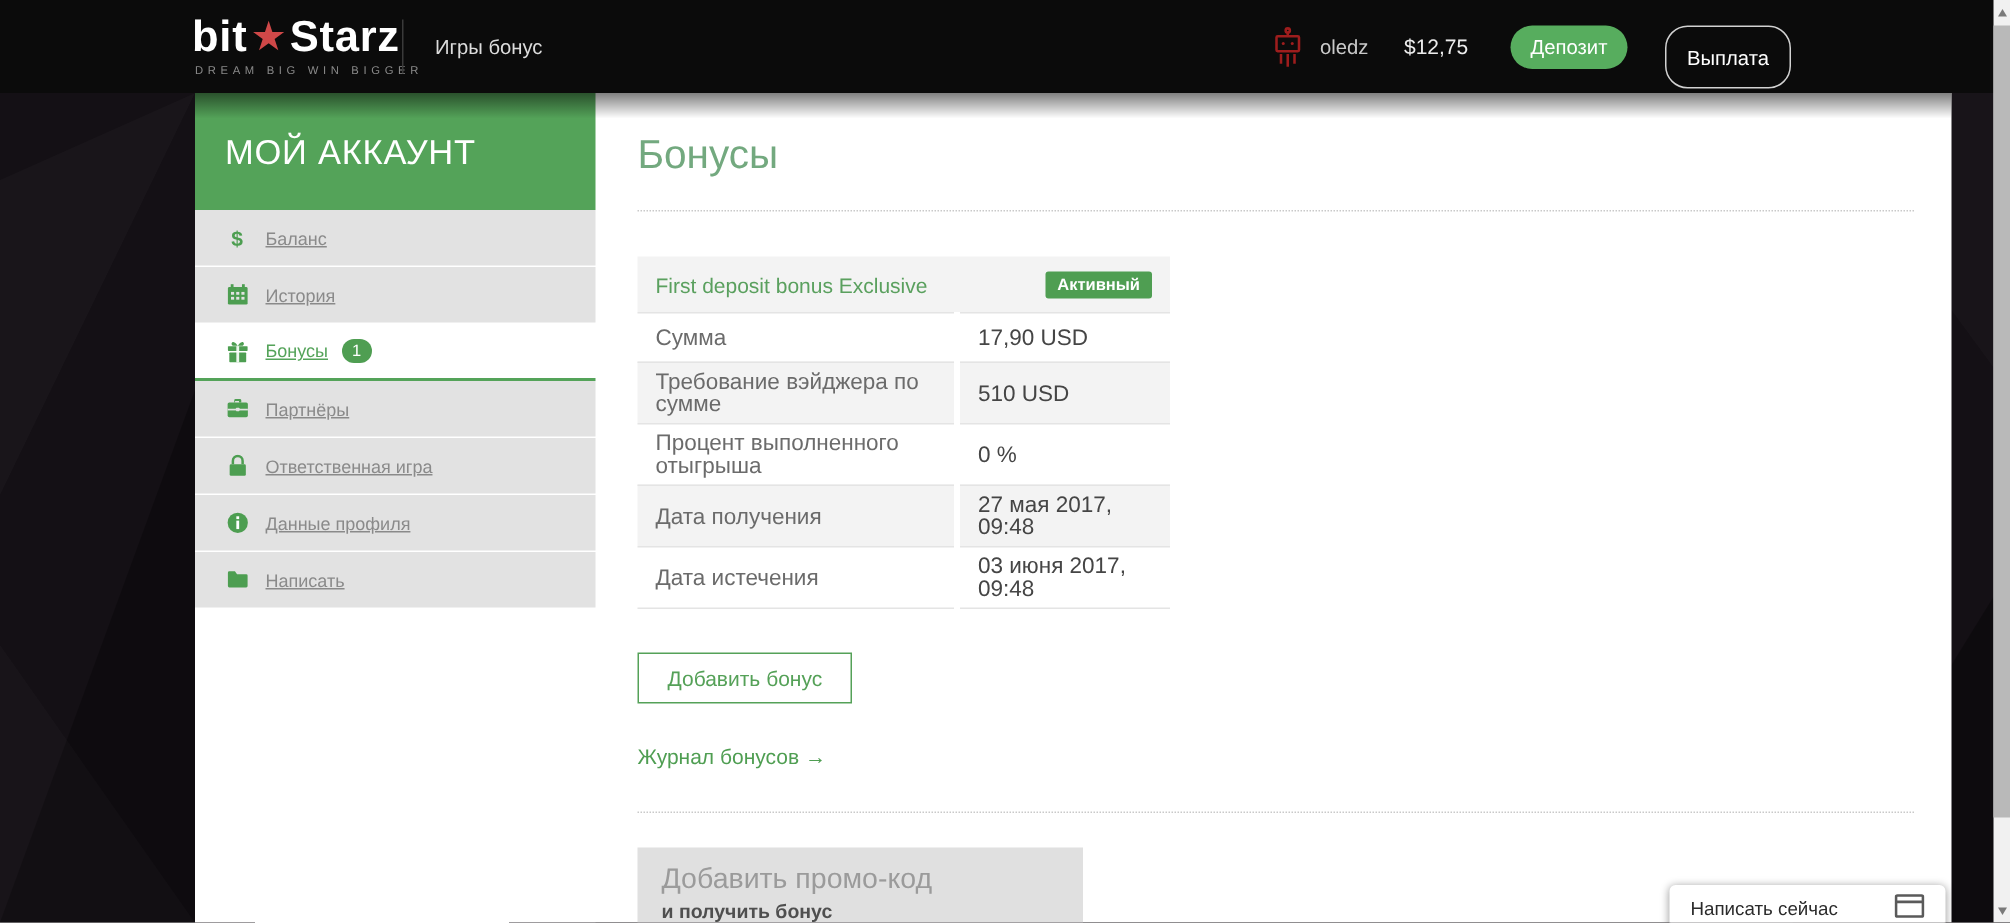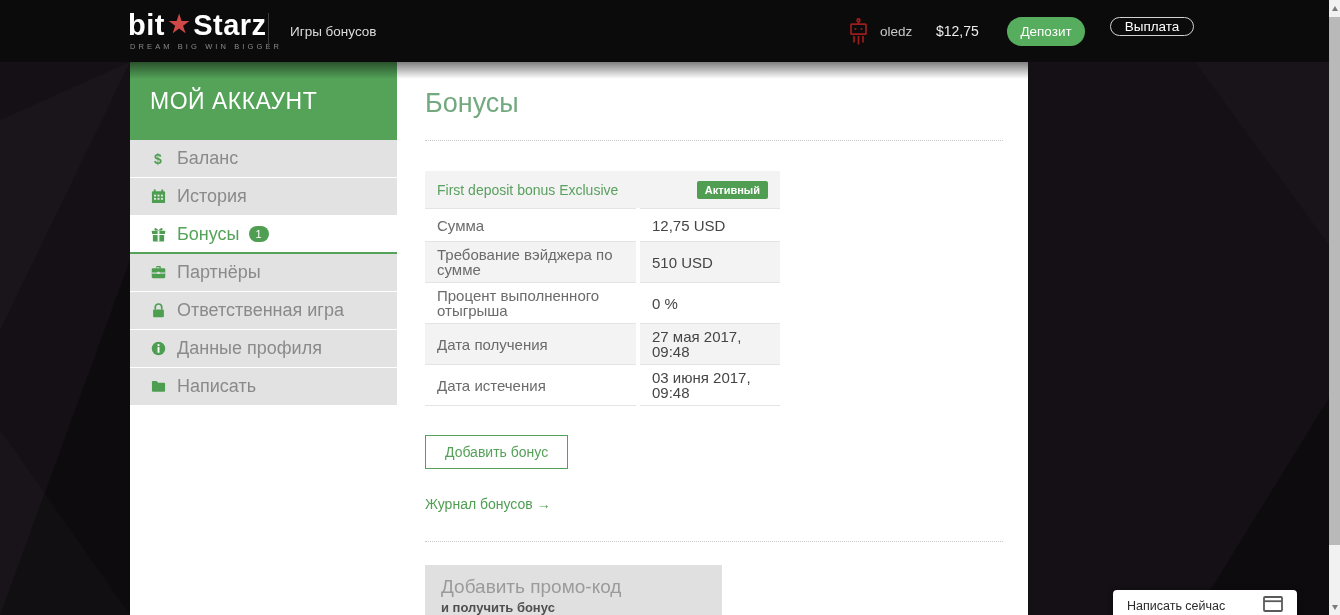--- a/index.html
+++ b/index.html
@@ -15,34 +15,34 @@
   .logo-line { display:flex; align-items:center; }
   .logo-bit, .logo-starz { color:#ffffff; font-size:29px; font-weight:700; letter-spacing:0.5px; }
   .logo-star { color:#cf4848; font-size:27px; margin:0 2px; position:relative; top:-1px; }
   .logo-tag { color:#8a8a8a; font-size:7.5px; letter-spacing:3.1px; margin-top:3px; padding-left:2px; white-space:nowrap; }
   .topbar-divider { position:absolute; left:268px; top:13px; width:1px; height:36px; background:#3a3a3a; }
   .nav-games { position:absolute; left:290px; top:0; height:62px; display:flex; align-items:center; color:#dcdcdc; font-size:13.5px; cursor:pointer; }
   .user-icon { position:absolute; left:848px; top:18px; }
   .username { position:absolute; left:880px; top:0; height:62px; display:flex; align-items:center; color:#c9c9c9; font-size:13.5px; }
   .balance  { position:absolute; left:936px; top:0; height:62px; display:flex; align-items:center; color:#ececec; font-size:14px; }
   .btn-deposit { position:absolute; left:1007px; top:17px; width:78px; height:29px; border-radius:15px; background:#57ad5e; border:none; color:#fff; font-size:13.5px; font-family:inherit; cursor:pointer; }
-  .btn-payout { position:absolute; left:1110px; top:17px; width:84px; height:19px; border-radius:15px; background:transparent; border:1px solid #d2d2d2; color:#fff; font-size:13.5px; font-family:inherit; cursor:pointer; }
-
-  
-  .sheet { position:absolute; left:130px; top:62px; width:898px; height:553px; background:#ffffff; z-index:2; overflow:hidden; }
+  .btn-payout { position:absolute; left:1110px; top:17px; width:84px; height:42px; border-radius:15px; background:transparent; border:1px solid #d2d2d2; color:#fff; font-size:13.5px; font-family:inherit; cursor:pointer; }
+
+  
+  .sheet { position:absolute; left:130px; top:62px; width:1171px; height:553px; background:#ffffff; z-index:2; overflow:hidden; }
   .sheet::before { content:""; position:absolute; left:0; top:0; right:0; height:17px;
                    background:linear-gradient(to bottom, rgba(0,0,0,0.5), rgba(0,0,0,0)); z-index:9; pointer-events:none; }
 
   
   .sidebar { position:absolute; left:0; top:0; width:267px; height:553px; background:#ffffff; }
   .sidebar-head { height:78px; background:#54a359; display:flex; align-items:center; padding-left:20px; }
   .sidebar-head h1 { color:#ffffff; font-size:23px; font-weight:400; letter-spacing:0.5px; }
   .side-item { height:37px; margin-bottom:1px; background:#e2e2e2; display:flex; align-items:center; padding-left:20px; cursor:pointer; }
   .side-item .s-icon { width:16px; height:16px; margin-right:11px; display:flex; align-items:center; justify-content:center; color:#4d9e51; font-weight:700; font-size:14px; }
-  .side-item .s-label { color:#8a8a8a; font-size:18px; }
+  .side-item .s-label { color:#8a8a8a; font-size:12px;text-decoration:underline; }
   .side-item.active { background:#ffffff; border-bottom:2px solid #54a359; height:38px; margin-bottom:0; }
   .side-item.active .s-label { color:#54a359; }
   .side-badge { margin-left:9px; background:#4f9e52; color:#fff; font-size:11px; min-width:20px; height:16px; border-radius:9px; display:flex; align-items:center; justify-content:center; padding:0 6px; }
 
   
   .main { position:absolute; left:267px; top:0; right:0; bottom:0; padding:26px 25px 0 28px; }
   .page-title { color:#73a97f; font-size:27px; font-weight:300; margin-bottom:21px; }
   .dotted { border:none; border-top:1px dotted #c9c9c9; }
 
   .bonus-card { width:355px; margin-top:30px; }
@@ -95,21 +95,21 @@
 <div class="topbar">
   <div class="logo">
     <div class="logo-line">
       <span class="logo-bit">bit</span>
       <span class="logo-star">★</span>
       <span class="logo-starz">Starz</span>
     </div>
     <div class="logo-tag">DREAM BIG  WIN BIGGER</div>
   </div>
   <div class="topbar-divider"></div>
-  <div class="nav-games">Игры бонусов</div>
+  <div class="nav-games">Игры бонус</div>
 
   <span class="user-icon">
     <svg width="21" height="27" viewBox="0 0 21 27" fill="none" stroke="#9e1d1d" stroke-width="1.7">
       <circle cx="10.5" cy="2.3" r="1.4"></circle>
       <line x1="10.5" y1="3.8" x2="10.5" y2="6.2"></line>
       <rect x="3" y="6.2" width="15" height="10" rx="0.8"></rect>
       <circle cx="7.5" cy="11" r="1" fill="#9e1d1d" stroke="none"></circle>
       <circle cx="13.5" cy="11" r="1" fill="#9e1d1d" stroke="none"></circle>
       <line x1="6" y1="18" x2="6" y2="24.5"></line>
       <line x1="10.5" y1="18" x2="10.5" y2="26.5"></line>
@@ -213,21 +213,21 @@
     <hr class="dotted">
 
     <div class="bonus-card">
       <div class="card-head">
         <span class="bonus-name">First deposit bonus Exclusive</span>
         <span class="status-badge">Активный</span>
       </div>
 
       <div class="bonus-row white">
         <div class="bonus-cell cell-label">Сумма</div>
-        <div class="bonus-cell cell-value">12,75 USD</div>
+        <div class="bonus-cell cell-value">17,90 USD</div>
       </div>
       <div class="bonus-row grey">
         <div class="bonus-cell cell-label">Требование вэйджера по сумме</div>
         <div class="bonus-cell cell-value">510 USD</div>
       </div>
       <div class="bonus-row white">
         <div class="bonus-cell cell-label">Процент выполненного отыгрыша</div>
         <div class="bonus-cell cell-value">0 %</div>
       </div>
       <div class="bonus-row grey">

